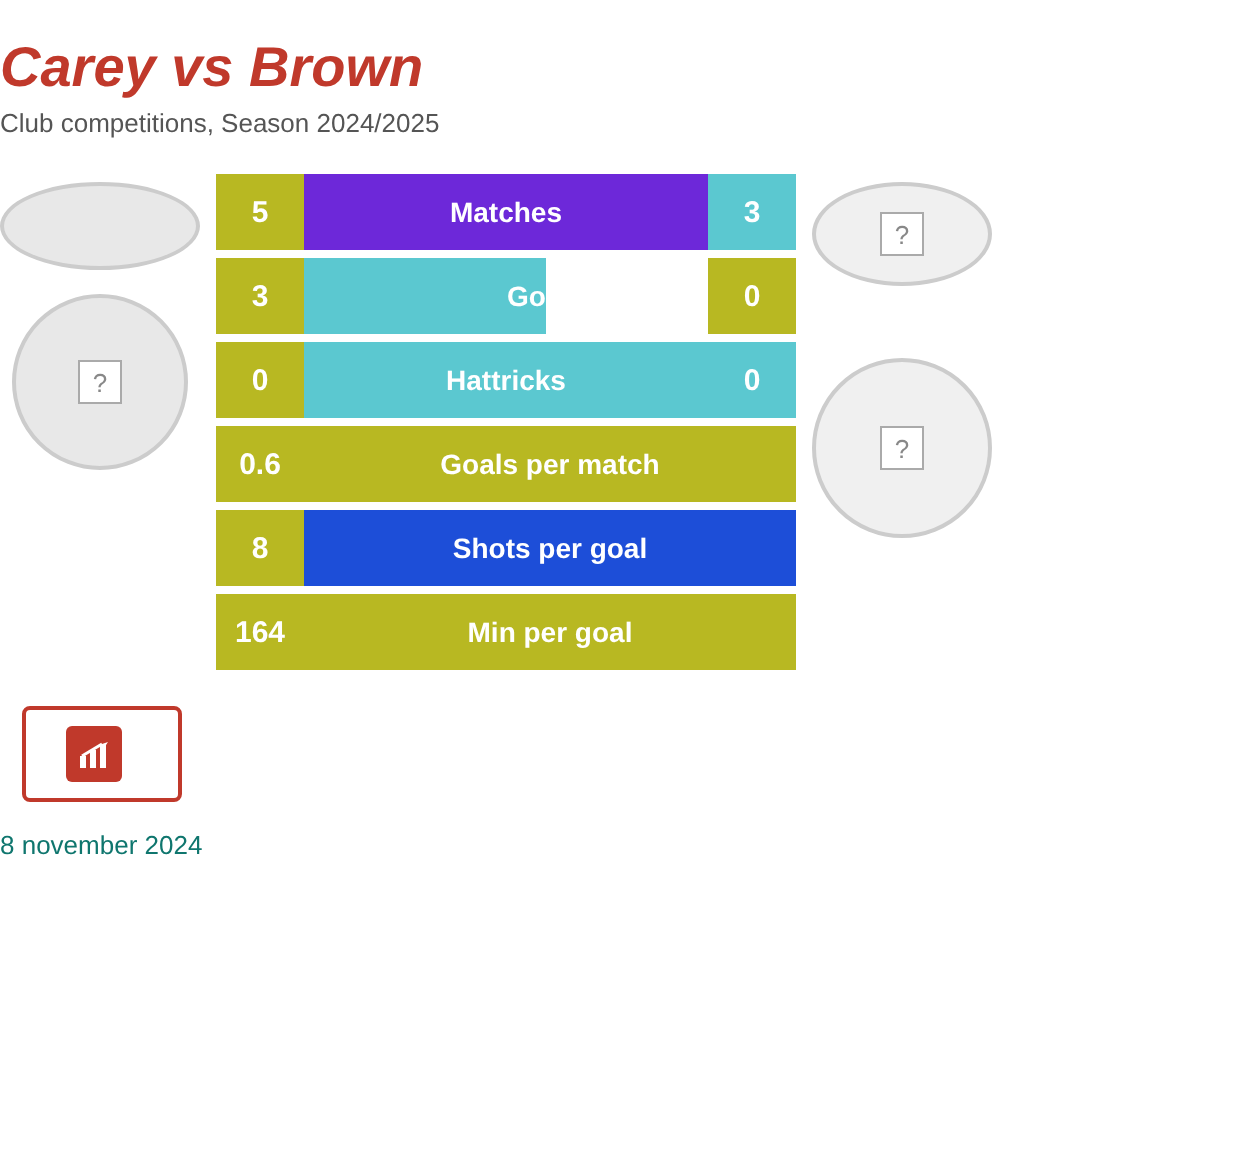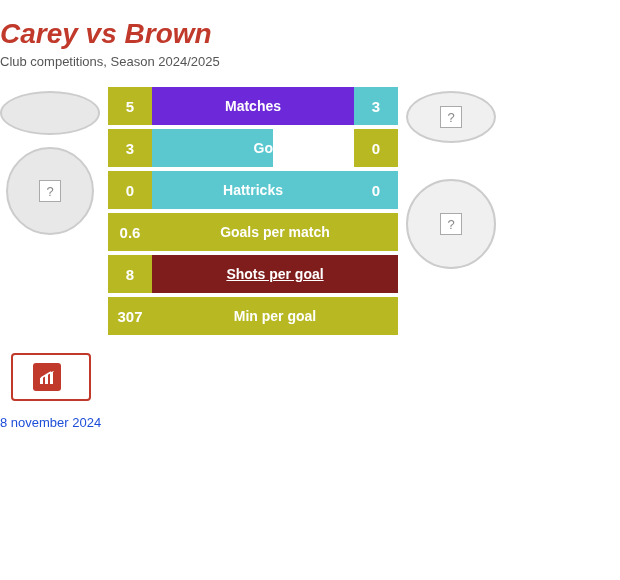--- a/index.html
+++ b/index.html
@@ -194,23 +194,22 @@
     .row-gpm .stat-center {
       background: #b8b822;
       flex: 1;
     }
 
     
     .row-spg .stat-left {
       background: #b8b822;
     }
     .row-spg .stat-center {
-      background: #7f1d1d;
-      flex: 1;
-      text-decoration: underline;
+      background: #1d4ed8;
+      flex: 1;
     }
 
     
     .row-mpg .stat-left {
       background: #b8b822;
     }
     .row-mpg .stat-center {
       background: #b8b822;
       flex: 1;
     }
@@ -243,21 +242,21 @@
     }
 
     .logo-text {
       font-size: 20px;
       font-weight: bold;
       color: #c0392b;
     }
 
     .date-text {
       font-size: 13px;
-      color: #1d4ed8;
+      color: #0f766e;
       margin-top: 14px;
     }
 
     
     .row-goals-bar {
       display: flex;
       flex-direction: row;
       align-items: center;
       height: 38px;
       width: 100%;
@@ -354,21 +353,21 @@
         <div class="stat-left">0.6</div>
         <div class="stat-center">Goals per match</div>
       </div>
 
       <div class="stat-row row-spg">
         <div class="stat-left">8</div>
         <div class="stat-center">Shots per goal</div>
       </div>
 
       <div class="stat-row row-mpg">
-        <div class="stat-left">307</div>
+        <div class="stat-left">164</div>
         <div class="stat-center">Min per goal</div>
       </div>
 
     </div>
 
     <div class="right-avatars">
       <div class="avatar-ellipse small-right">
         <div class="question-icon">?</div>
       </div>
       <div class="avatar-ellipse round-right">

